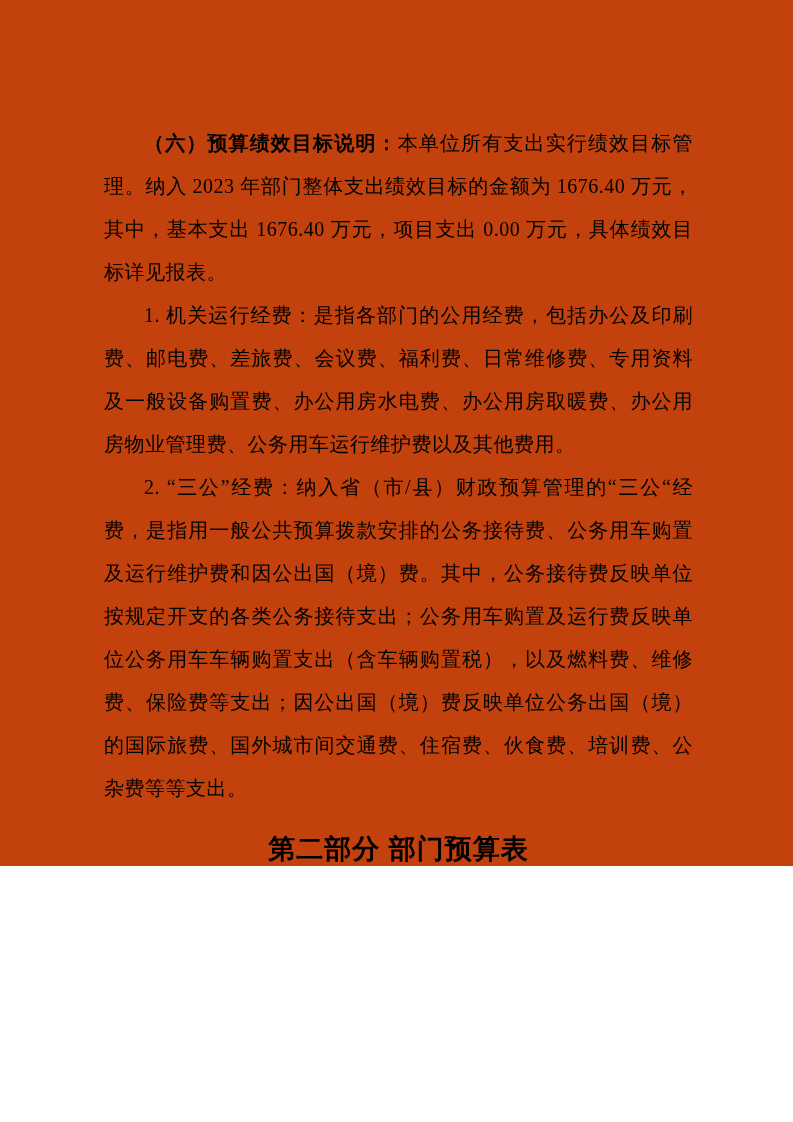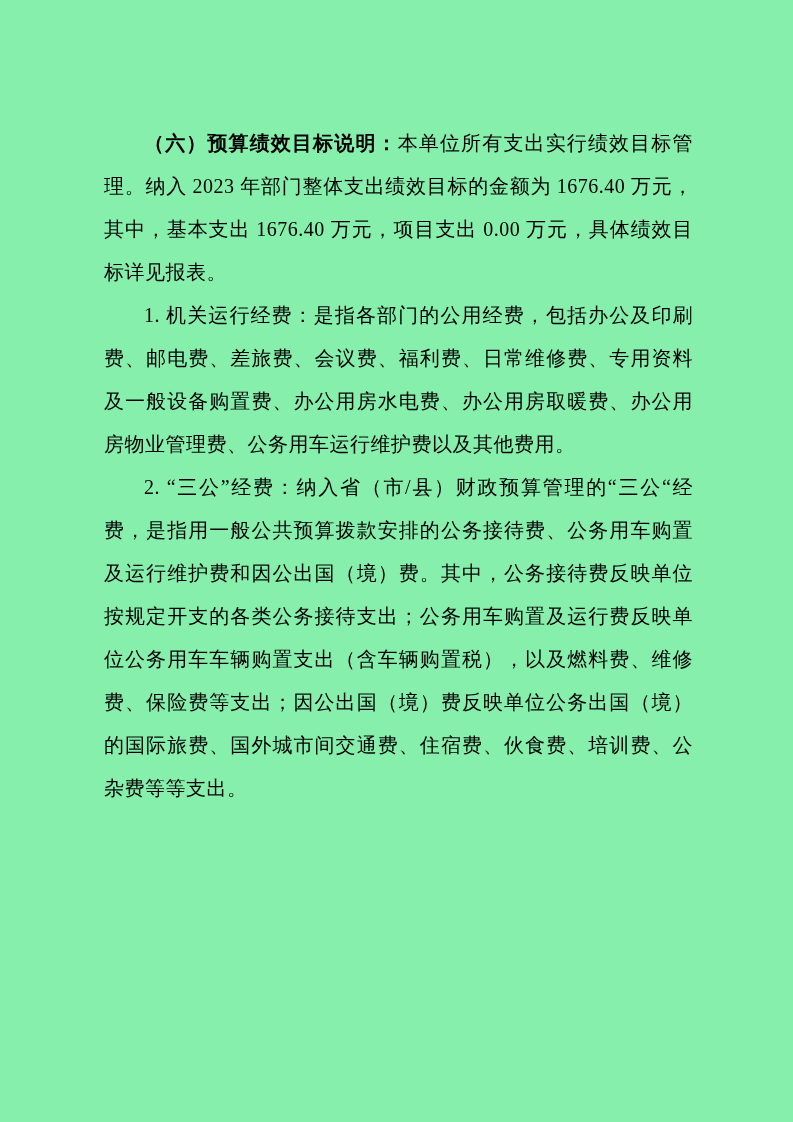--- a/index.html
+++ b/index.html
@@ -3,22 +3,22 @@
 <meta charset="utf-8">
 <style>
   html, body {
     margin: 0;
     padding: 0;
     background: #ffffff;
   }
   .page {
     position: relative;
     width: 793px;
-    height: 1122px;
-    background: #86efac;
+    height: 866px;
+    background: #c2410c;
     box-sizing: border-box;
     padding: 122px 100px 0 104px;
     font-family: "Liberation Serif", serif;
     color: #000000;
     overflow: hidden;
   }
   .para {
     margin: 0;
     font-size: 20px;
     line-height: 43px;
@@ -54,14 +54,15 @@
 
 <div class="page">
 
   <p class="para"><span class="lead-bold">（六）预算绩效目标说明：</span><span>本单位所有支出实行绩效目标管理。纳入 2023 年部门整体支出绩效目标的金额为 1676.40 万元，其中，基本支出 1676.40 万元，项目支出 0.00 万元，具体绩效目标详见报表。</span></p>
 
 
   <p class="para">1. 机关运行经费：是指各部门的公用经费，包括办公及印刷费、邮电费、差旅费、会议费、福利费、日常维修费、专用资料及一般设备购置费、办公用房水电费、办公用房取暖费、办公用房物业管理费、公务用车运行维护费以及其他费用。</p>
 
   <p class="para">2. “三公”经费：纳入省（市/县）财政预算管理的“三公“经费，是指用一般公共预算拨款安排的公务接待费、公务用车购置及运行维护费和因公出国（境）费。其中，公务接待费反映单位按规定开支的各类公务接待支出；公务用车购置及运行费反映单位公务用车车辆购置支出（含车辆购置税），以及燃料费、维修费、保险费等支出；因公出国（境）费反映单位公务出国（境）的国际旅费、国外城市间交通费、住宿费、伙食费、培训费、公杂费等等支出。</p>
 
+  <h1 class="center-title">第二部分 部门预算表</h1>
 
 </div>
 
 </body></html>

